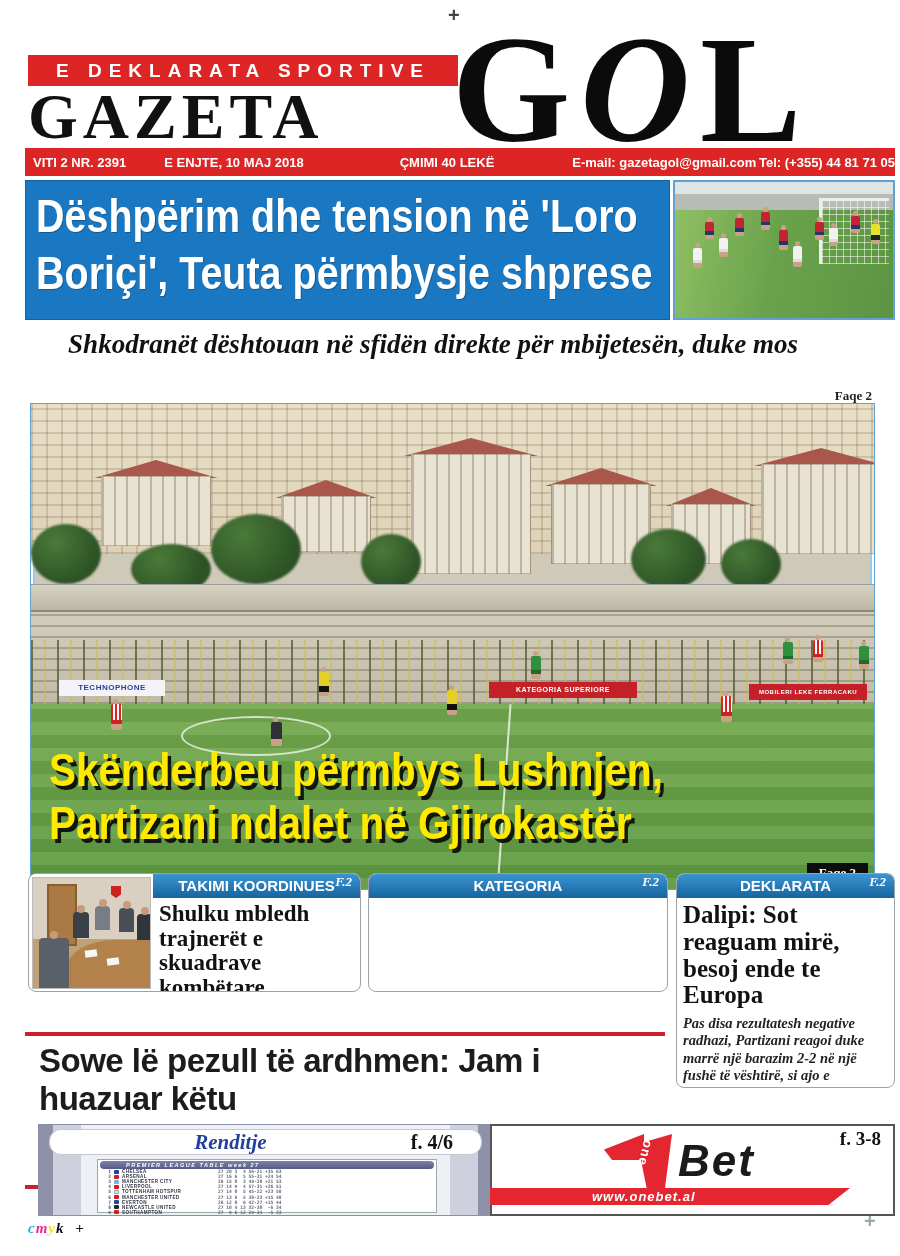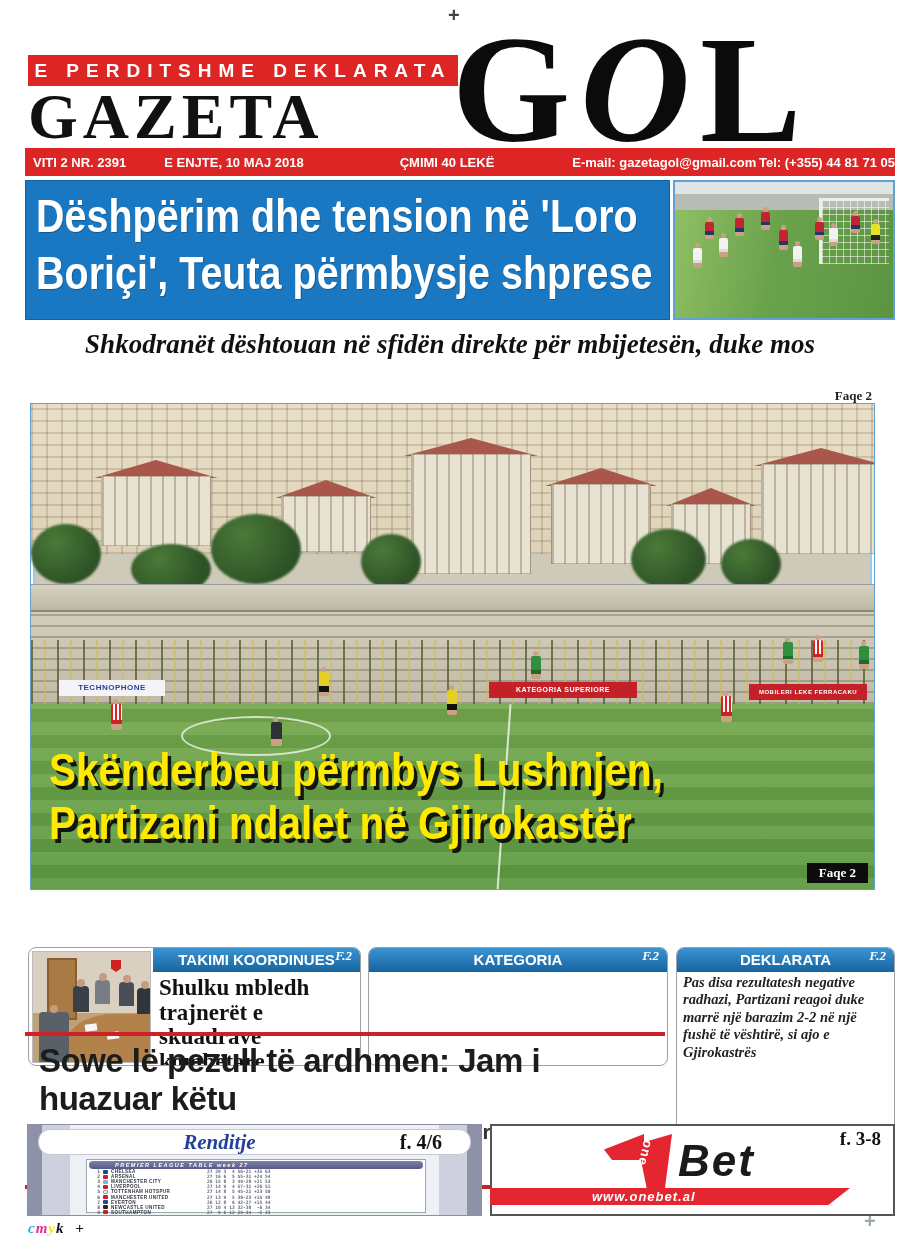--- a/index.html
+++ b/index.html
@@ -20,21 +20,21 @@
   .gol .o-it { font-style:italic; }
   .infobar { left:25px; top:148px; width:870px; height:28px; background:#dd2525; color:#fff;
     display:flex; align-items:center; font:700 13px "Liberation Sans",sans-serif; }
   .infobar span { white-space:nowrap; }
 
   
   .lead-box { left:25px; top:180px; width:645px; height:140px; background:#1a78c2; border:1px solid #13629f;
     padding:6px 4px 0 10px; overflow:hidden; }
   .lead-line { display:block; color:#fff; font:800 47px "Liberation Sans",sans-serif; line-height:1.22;
     white-space:nowrap; transform:scaleX(0.84); transform-origin:0 50%; text-shadow:1px 1px 0 rgba(0,0,0,.25); }
-  .deck { left:25px; top:328px; width:850px; text-align:center; font:700 italic 27px "Liberation Serif",serif; color:#111; line-height:1.25; }
+  .deck { left:8px; top:328px; width:850px; text-align:center; font:700 italic 27px "Liberation Serif",serif; color:#111; line-height:1.25; }
   .faqe-small { font:700 13px "Liberation Serif",serif; color:#222; }
 
   
   .miniphoto { left:673px; top:180px; width:222px; height:140px; border:2px solid #5fa3d6; background:#6aa551; overflow:hidden; }
   .mini-sky { left:0; top:0; width:100%; height:12px; background:#dfe5e4; }
   .mini-track { left:0; top:12px; width:100%; height:16px; background:#b7bcb4; }
   .mini-grass { left:0; top:28px; width:100%; height:112px; background:linear-gradient(100deg,#8fbf63 0%,#6aa24c 45%,#5d9443 100%); }
   .goal { right:4px; top:16px; width:70px; height:66px; border-left:3px solid #eee; border-top:3px solid #eee;
     background:repeating-linear-gradient(90deg,rgba(255,255,255,.55) 0 1px,transparent 1px 7px),
                repeating-linear-gradient(0deg,rgba(255,255,255,.55) 0 1px,transparent 1px 7px); }
@@ -81,21 +81,21 @@
       repeating-linear-gradient(0deg,rgba(255,255,255,.05) 0 13px,rgba(0,40,0,.08) 13px 26px),
       linear-gradient(180deg,#76a94f,#5f9b43); }
   .halfline { left:56%; top:300px; width:2px; height:187px; background:rgba(255,255,255,.75); transform:rotate(4deg); }
   .ccircle { left:150px; top:312px; width:150px; height:40px; border:2px solid rgba(255,255,255,.7); border-radius:50%; }
   .photo-headline { left:18px; top:340px; }
   .yl { display:block; font:800 46px "Liberation Sans",sans-serif; color:#ffe900; white-space:nowrap;
     transform:scaleX(0.88); transform-origin:0 50%; line-height:1.15; text-shadow:4px 4px 0 rgba(10,10,10,.92); }
   .faqe-box { right:6px; bottom:6px; background:#0c0c0c; color:#fff; font:700 13px "Liberation Serif",serif; padding:2px 12px; }
 
   
-  .story { position:absolute; top:947px; background:#fff; border:1px solid #9aa2aa; border-radius:8px; overflow:hidden; }
+  .story { position:absolute; top:873px; background:#fff; border:1px solid #9aa2aa; border-radius:8px; overflow:hidden; }
   .kicker { background:linear-gradient(180deg,#3c93d2,#15659f); color:#fff; font:700 15px "Liberation Sans",sans-serif;
     height:24px; line-height:24px; text-align:center; position:relative; }
   .kicker .fref { position:absolute; right:8px; top:0; font:700 italic 13px "Liberation Serif",serif; }
   .story-h { font:700 24px "Liberation Serif",serif; color:#121212; line-height:1.07; padding:4px 6px; }
   .story-sum { font:700 italic 14.5px "Liberation Serif",serif; color:#222; line-height:1.2; padding:2px 6px 6px 6px; }
   .meetphoto { position:absolute; left:3px; top:3px; width:119px; height:112px; background:linear-gradient(180deg,#d9d0c2 0 55%,#c0a175 55%); border:1px solid #bbb; overflow:hidden; }
   .door { position:absolute; left:14px; top:6px; width:30px; height:62px; background:#a97a43; border:2px solid #8a5f30; }
   .mtable { position:absolute; left:34px; top:62px; width:95px; height:56px; background:#b3824b; border-radius:50% 0 0 0; }
   .paper { position:absolute; width:12px; height:7px; background:#f6f6f6; transform:rotate(-8deg); }
   .person { position:absolute; border-radius:4px 4px 0 0; }
@@ -103,21 +103,21 @@
   .crest { position:absolute; width:10px; height:12px; background:#c22; clip-path:polygon(0 0,100% 0,100% 70%,50% 100%,0 70%); }
 
   
   .sowe { left:25px; top:1032px; width:640px; }
   .redrule { height:4px; background:#cc2128; }
   .sowe-h { font:700 33px "Liberation Sans",sans-serif; color:#1c1c1c; padding:6px 0 2px 14px; letter-spacing:-.5px; }
   .sowe-sub { font:700 21px "Liberation Sans",sans-serif; color:#333; padding:0 0 0 14px; }
   .sowe-f { text-align:right; font:700 italic 15px "Liberation Serif",serif; padding-right:8px; color:#222; }
 
   
-  .renditje { left:27px; top:1124px; width:455px; height:92px; border:1px solid #8a8fa5;
+  .renditje { left:38px; top:1124px; width:455px; height:92px; border:1px solid #8a8fa5;
     background:linear-gradient(90deg,#8d92a8 0 14px,#ced1dd 14px 42px,#eef0f5 42px calc(100% - 42px),#ced1dd calc(100% - 42px) calc(100% - 14px),#8d92a8 calc(100% - 14px)); }
   .ren-head { position:absolute; left:10px; top:4px; right:10px; height:26px; background:#fff; border-radius:12px;
     border:1px solid #c5c8d4; display:flex; align-items:center; }
   .ren-title { flex:1; text-align:center; font:700 italic 21px "Liberation Serif",serif; color:#23409c; }
   .ren-page { font:700 20px "Liberation Serif",serif; color:#111; padding-right:28px; }
   .ltable { position:absolute; left:58px; top:34px; width:340px; height:54px; background:#fff; border:1px solid #9aa; padding:1px 2px; }
   .lt-cap { background:linear-gradient(180deg,#7d82ac,#565b86); border-radius:6px; color:#fff; text-align:left;
     font:700 italic 5.5px "Liberation Sans",sans-serif; letter-spacing:1.5px; padding:1px 4px 1px 26px; }
   .lt-row { display:flex; align-items:center; height:5.1px; font:700 4.6px "DejaVu Sans Mono",monospace; color:#556; }
   .lt-pos { width:14px; text-align:right; padding-right:3px; }
@@ -142,21 +142,21 @@
 </head>
 <body>
 
 <div class="abs regmark" style="left:448px;top:4px;">+</div>
 <div class="abs regmark light" style="left:864px;top:1210px;">+</div>
 <div class="abs cmyk" style="left:28px;top:1220px;font-style:italic;">
   <span style="color:#29abe2">c</span><span style="color:#ec268f">m</span><span style="color:#f5e31e">y</span><span style="color:#111">k</span>
   <span style="color:#111;margin-left:6px">+</span>
 </div>
 
-<div class="abs tagline">E PERDITSHME DEKLARATA</div>
+<div class="abs tagline">E DEKLARATA SPORTIVE</div>
 <div class="abs gazeta">GAZETA</div>
 <div class="abs gol"><span>G</span><span class="o-it">O</span><span>L</span></div>
 
 <div class="abs infobar">
   <span style="margin-left:8px">VITI 2  NR. 2391</span>
   <span style="margin-left:38px">E ENJTE, 10 MAJ 2018</span>
   <span style="margin-left:96px">ÇMIMI 40 LEKË</span>
   <span style="margin-left:78px">E-mail: gazetagol@gmail.com</span>
   <span style="margin-left:auto;margin-right:0">Tel: (+355) 44 81 71 05</span>
 </div>
@@ -275,20 +275,21 @@
     <span>KATEGORIA</span>
     <span class="fref">F.2</span>
   </div>
 </div>
 
 <div class="story" style="left:676px;width:219px;height:215px">
   <div class="kicker">
     <span>DEKLARATA</span>
     <span class="fref">F.2</span>
   </div>
+  <div class="story-h" style="font-size:25px">Dalipi: Sot reaguam mirë, besoj ende te Europa</div>
   <div class="story-sum">Pas disa rezultatesh negative radhazi, Partizani reagoi duke marrë një barazim 2-2 në një fushë të vështirë, si ajo e Gjirokastrës</div>
 </div>
 
 <div class="abs sowe">
   <div class="redrule"></div>
   <div class="sowe-h">Sowe lë pezull të ardhmen: Jam i huazuar këtu</div>
   <div class="sowe-sub">Sulmuesi nga Gambia edhe dje ishte më i miri në fushë për korçarët</div>
   <div class="sowe-f">F.2</div>
   <div class="redrule"></div>
 </div>

